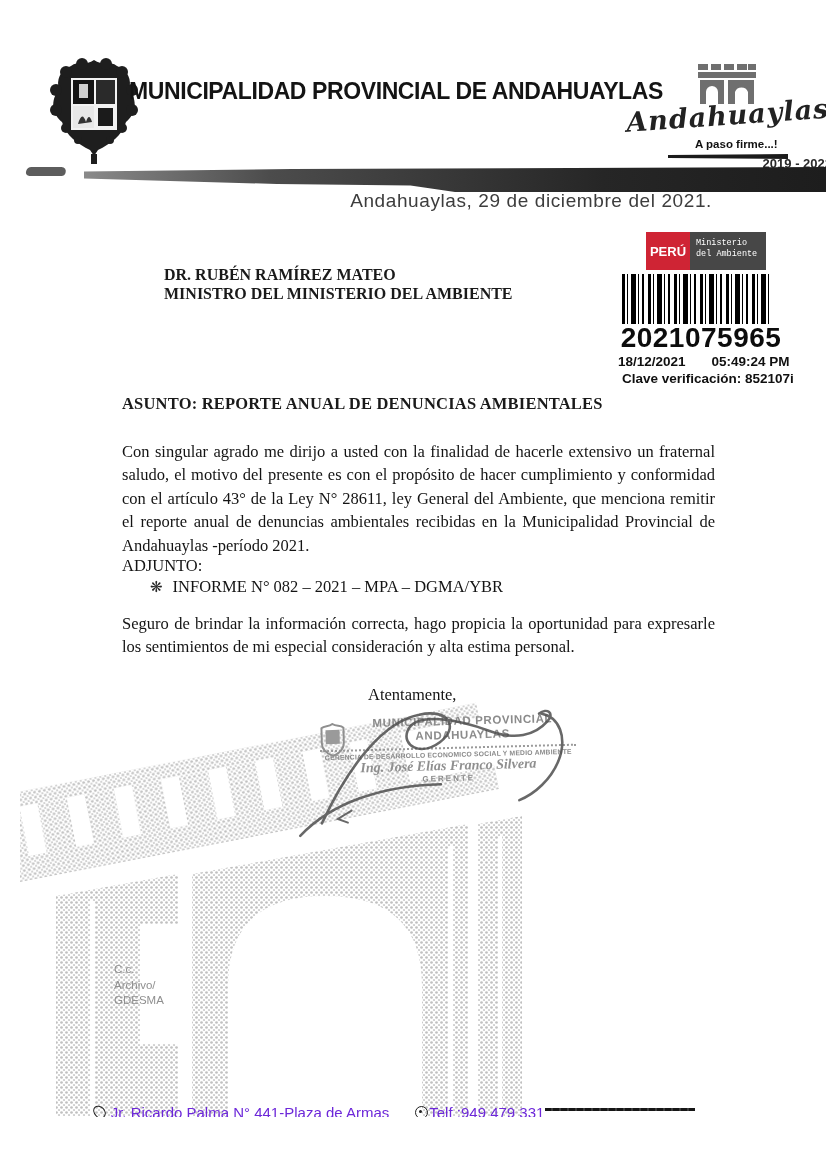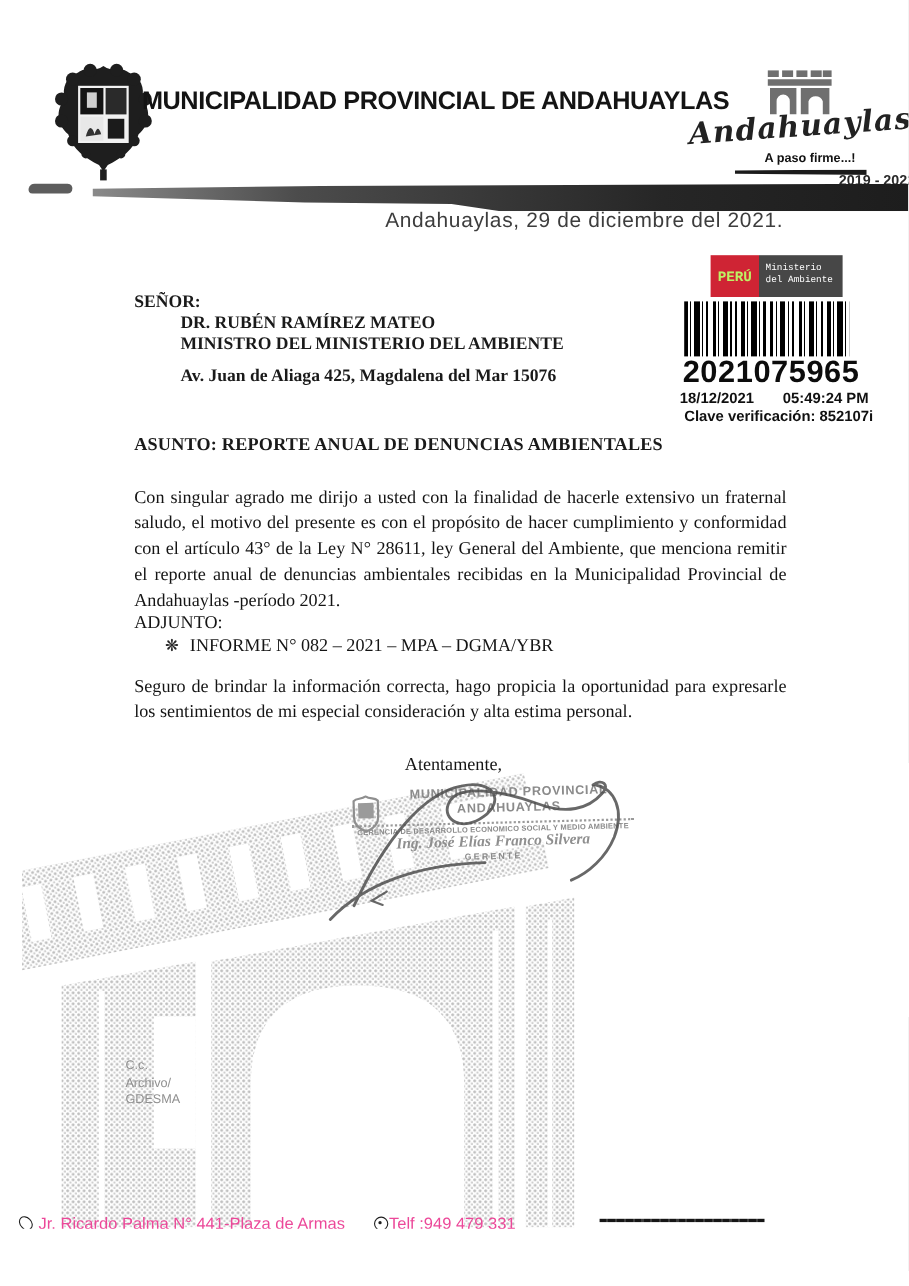--- a/index.html
+++ b/index.html
@@ -50,22 +50,22 @@
   .body-para{top:440px;}
   .closing-para{top:612px;}
   .adjunto{left:122px; top:556px; font-size:16.5px; color:#141414;}
   .adj-item{left:150px; top:577px; font-size:16.5px; color:#141414;}
   .adj-bullet{display:inline-block; margin-right:10px; color:#262626; font-size:15px;}
   .signoff{left:368px; top:685px; font-size:16.5px; color:#141414;}
 
   
   .minam{left:612px; top:230px; width:214px;}
   .minam-logo{position:absolute; left:34px; top:2px; height:38px; display:flex;}
-  .minam-red{width:44px; background:#cf2434; color:#bef264; display:flex; align-items:center;
-    justify-content:center; font-family:Liberation Mono, monospace; font-weight:700; font-size:13px;}
+  .minam-red{width:44px; background:#cf2434; color:#ffffff; display:flex; align-items:center;
+    justify-content:center; font-family:Liberation Sans, sans-serif; font-weight:700; font-size:13px;}
   .minam-gray{width:70px; background:#474747; color:#fff; padding:6px 0 0 6px;
     font-family:Liberation Mono, monospace; font-size:8.5px; line-height:1.25;}
   .barcode{position:absolute; left:10px; top:44px; width:150px; height:50px;
     background:repeating-linear-gradient(90deg,
       #000 0 3px,#fff 3px 5px,#000 5px 6px,#fff 6px 9px,
       #000 9px 14px,#fff 14px 16px,#000 16px 17px,#fff 17px 20px,
       #000 20px 22px,#fff 22px 26px);}
   .minam-num{position:absolute; left:4px; top:92px; width:170px; text-align:center;
     font-family:"Liberation Sans",sans-serif; font-weight:700; font-size:28px;
     letter-spacing:0.5px; color:#0c0c0c;}
@@ -87,21 +87,21 @@
   .stamp-role{font-size:8px; font-weight:700; text-align:center; letter-spacing:2px;}
   .stamp-shield{position:absolute; left:0px; top:6px;}
   .sig-svg{position:absolute; left:-30px; top:-34px;}
 
   
   .watermark{left:20px; top:696px; width:524px; height:420px; opacity:0.55;}
   .cc-note{left:114px; top:962px; font-family:"Liberation Sans",sans-serif;
     font-size:11.5px; color:#8f8f8f; line-height:1.35; z-index:5;}
   .footer-clip{left:0; top:1104px; width:620px; height:13px; overflow:hidden; z-index:6;}
   .footer-row{display:flex; align-items:flex-start; font-family:"Liberation Sans",sans-serif;
-    font-size:15px; color:#ec4899; white-space:nowrap;}
+    font-size:15px; color:#6d28d9; white-space:nowrap;justify-content:center;}
   .pin{display:inline-block; width:9px; height:12px; border:1.5px solid #222;
     border-radius:50% 50% 50% 0; transform:rotate(-45deg); margin:1px 6px 0 18px;}
   .phone-ic{display:inline-block; width:11px; height:11px; border:1.6px solid #1f1f1f;
     border-radius:50%; margin:2px 1px 0 26px; position:relative;}
   .phone-ic::after{content:""; position:absolute; left:3px; top:3px; width:3px; height:3px;
     background:#1f1f1f; border-radius:50%;}
 </style>
 </head>
 <body>
 
@@ -166,24 +166,22 @@
     </div>
     <div class="barcode"></div>
     <div class="minam-num">2021075965</div>
     <div class="minam-dt">
       <span>18/12/2021</span><span class="t">05:49:24  PM</span>
     </div>
     <div class="minam-clave">Clave verificación: 852107i</div>
   </div>
 
   <div class="abs senor">
-    <div>SEÑOR:</div>
     <div class="ind">DR. RUBÉN RAMÍREZ MATEO</div>
     <div class="ind">MINISTRO DEL MINISTERIO DEL AMBIENTE</div>
-    <div class="addr">Av. Juan de Aliaga 425, Magdalena del Mar 15076</div>
   </div>
 
   <div class="abs asunto">ASUNTO: REPORTE ANUAL DE DENUNCIAS AMBIENTALES</div>
   <div class="abs para body-para">Con singular agrado me dirijo a usted con la finalidad de hacerle extensivo un fraternal saludo, el motivo del presente es con el propósito de hacer cumplimiento y conformidad con el artículo 43° de la Ley N° 28611, ley General del Ambiente, que menciona remitir el reporte anual de denuncias ambientales recibidas en la Municipalidad Provincial de Andahuaylas -período 2021.</div>
 
   <div class="abs adjunto">ADJUNTO:</div>
   <div class="abs adj-item">
     <span class="adj-bullet">❋</span><span>INFORME N° 082 – 2021 – MPA – DGMA/YBR</span>
   </div>
 

